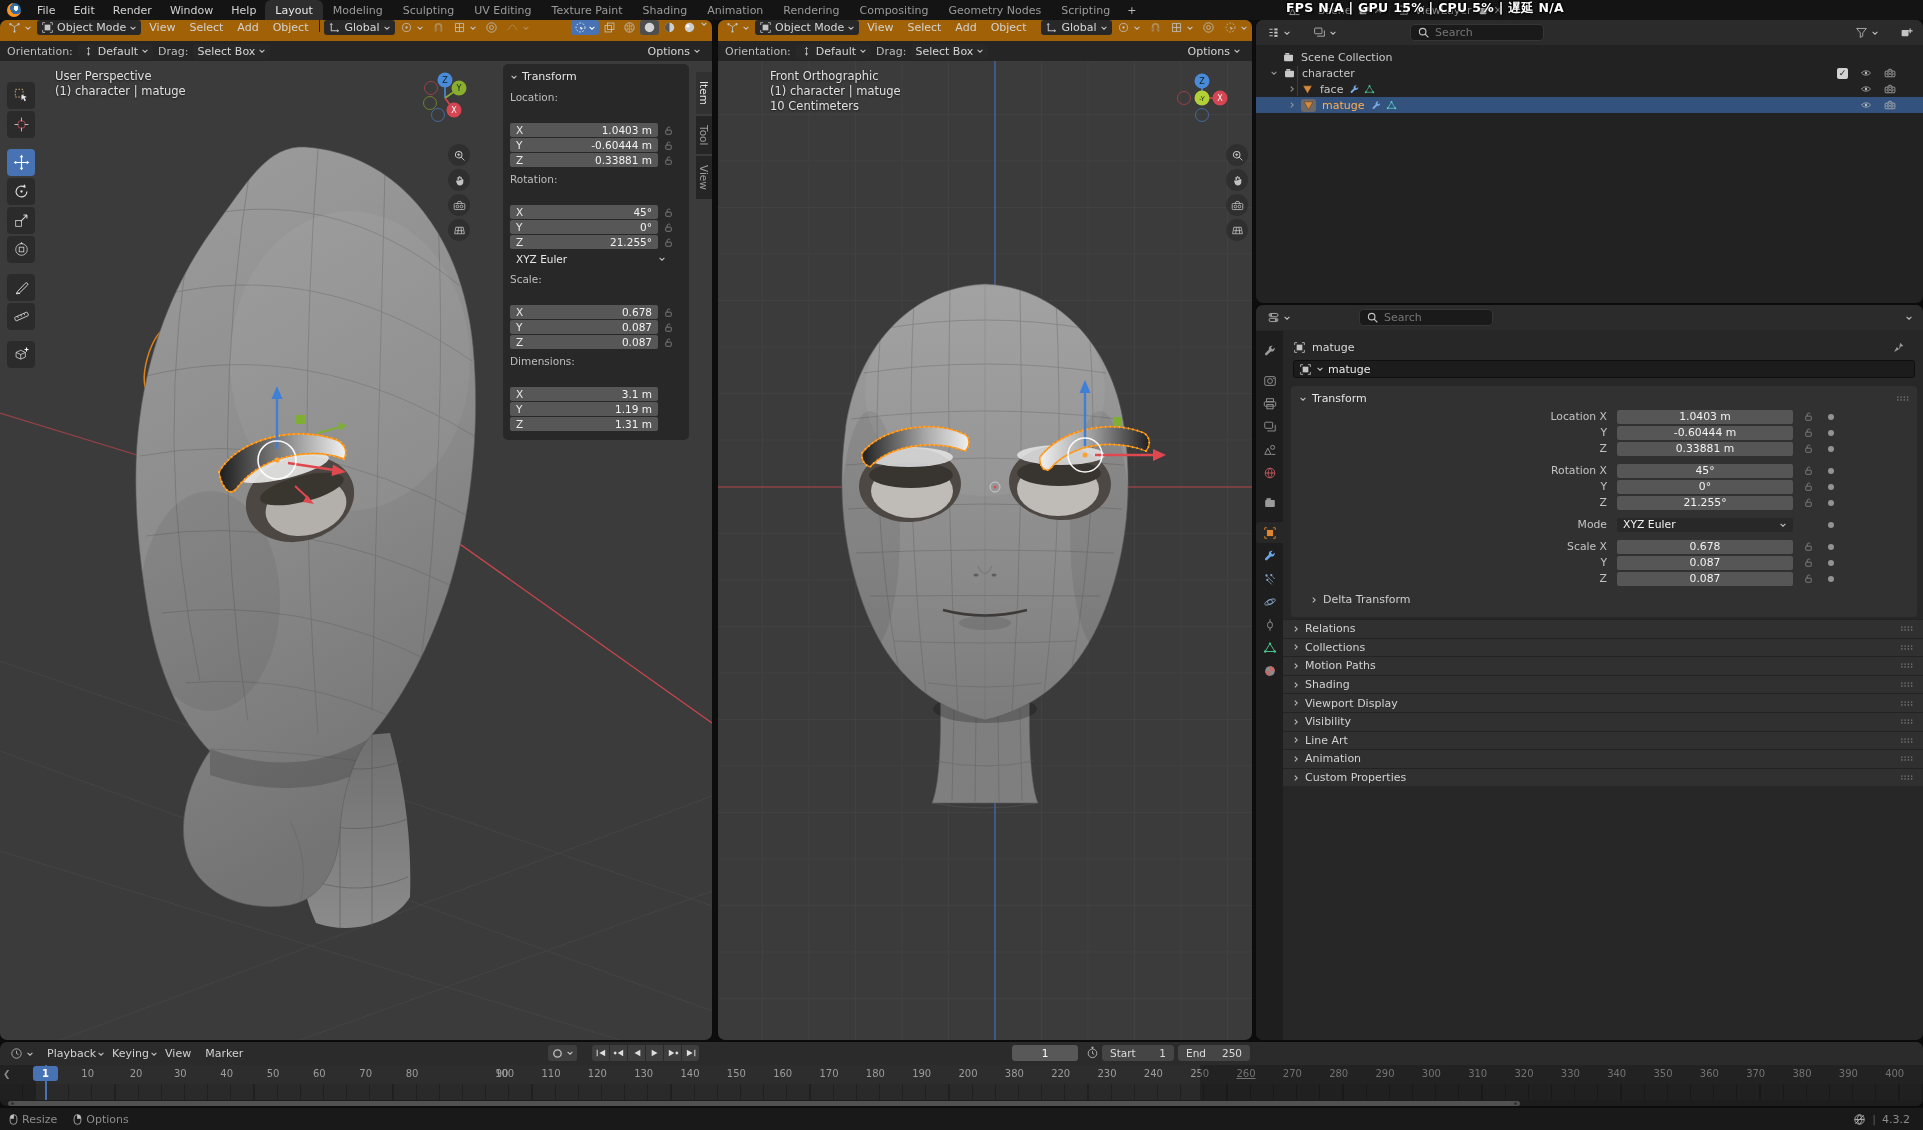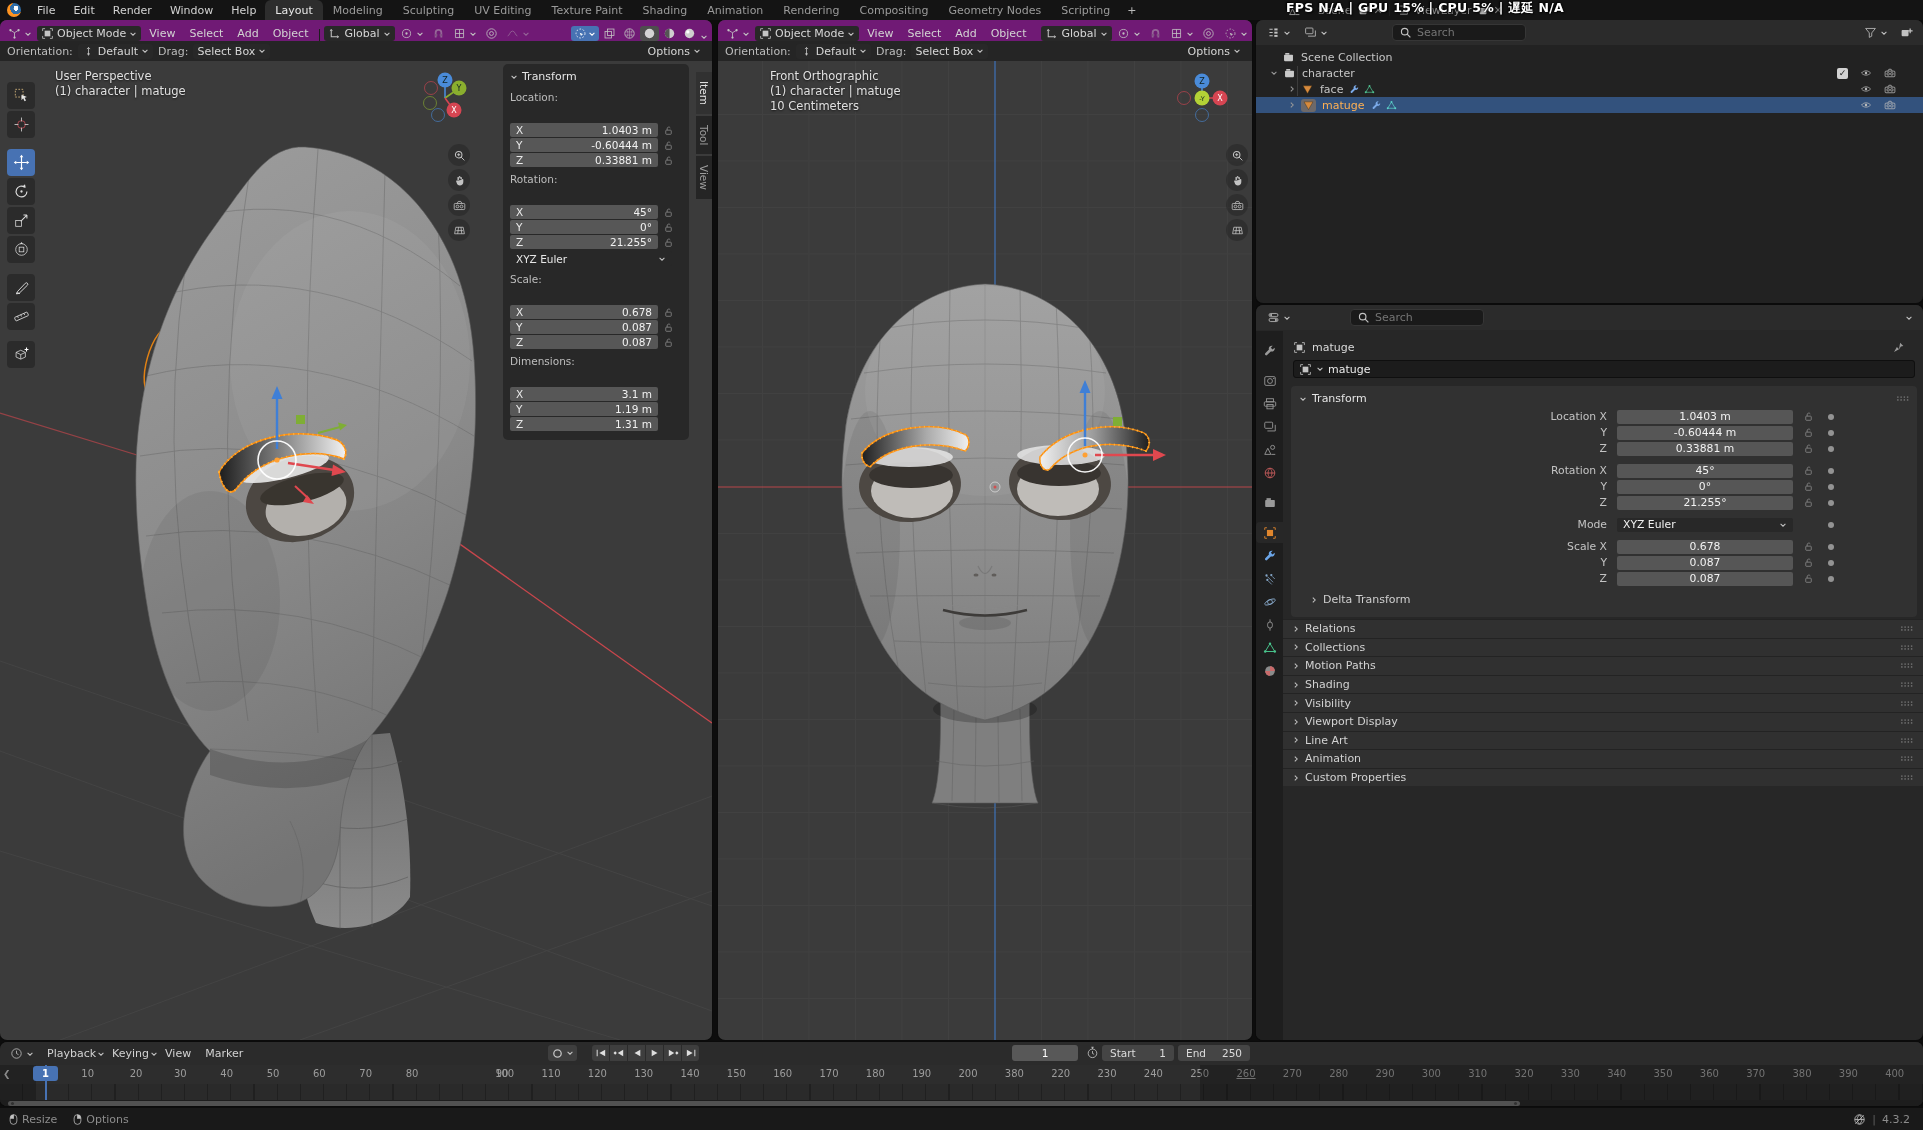--- a/index.html
+++ b/index.html
@@ -11,21 +11,21 @@
   #topbar{position:absolute;left:0;top:0;width:100%;height:20px;background:#141414;display:flex;align-items:center;z-index:8}
   .logo{width:14px;height:14px;border-radius:50%;margin:0 7px 0 7px;background:radial-gradient(circle at 64% 38%,#ffffff 0 19%,#2f6ea8 20% 46%,#ff9421 47% 100%);flex:0 0 auto}
   #topbar .menu{padding:1px 9px;color:#d2d2d2;border-radius:3px}
   .tabs{display:flex;align-items:stretch;height:20px}
   .tab{display:flex;align-items:center;padding:0 10px;color:#9b9b9b;border-radius:6px 6px 0 0;white-space:nowrap}
   .tab.active{background:#2d2d2d;color:#e8e8e8}
   #scene-widgets{position:absolute;left:1288px;top:2px;height:16px;display:flex;align-items:center;gap:3px;color:#9f9f9f;opacity:.9}
   #scene-widgets .wtxt{padding:0 3px}
   #stats-overlay{position:absolute;left:1286px;top:0;font-size:12.5px;font-weight:bold;color:#fff;letter-spacing:.3px;z-index:9;pointer-events:none;text-shadow:1px 1px 2px #000,-1px -1px 2px #000}
   
-  .vp-head{position:absolute;left:0;top:0;right:0;height:21px;background:#701a75;display:flex;align-items:flex-end;gap:1px;padding:0 4px;z-index:4}
+  .vp-head{position:absolute;left:0;top:0;right:0;height:21px;background:#a16207;display:flex;align-items:flex-start;gap:1px;padding:0 4px;z-index:4}
   .vp-tools{position:absolute;left:0;top:21px;right:0;height:20px;background:#252525;display:flex;align-items:center;gap:5px;padding:0 7px;z-index:4;color:#bdbdbd}
   .hbtn{display:inline-flex;align-items:center;gap:3px;padding:1px 4px;border-radius:3px;color:#d6d6d6;white-space:nowrap}
   .hbtn.dd{background:#282828}
   .menu{padding:1px 7px;color:#d2d2d2;white-space:nowrap}
   .vpmenus{display:inline-flex}
   .sep{width:1px;height:12px;background:#1e1e1e;margin:0 3px}
   .spacer{flex:1}
   .ic{display:inline-flex;align-items:center;justify-content:center;color:#c2c2c2}
   .ic svg{width:13px;height:13px;display:block}
   .chev svg{width:8px;height:8px}
@@ -64,21 +64,21 @@
   .np-field .axis{width:13px;color:#eaeaea}
   .np-field .val{flex:1;text-align:right}
   .np-lock{color:#9a9a9a;display:inline-flex}
   .np-lock svg{width:11px;height:11px}
   .np-dd{height:15px;background:#282828;border-radius:2px;display:flex;align-items:center;padding:0 6px;color:#e6e6e6;margin:2px 0;width:162px}
   #vpl-sidetabs{position:absolute;right:0;top:52px;display:flex;flex-direction:column;gap:2px;z-index:3}
   .sidetab{writing-mode:vertical-rl;padding:9px 2px;background:rgba(34,34,34,.85);color:#9c9c9c;border-radius:0 0 0 0;font-size:10.5px;text-align:center}
   .sidetab.active{background:rgba(48,48,48,.95);color:#e5e5e5}
   
   #outliner{left:1256px;top:20px;width:667px;height:283px;background:#222222}
-  .ed-head{height:25px;background:#2b2b2b;display:flex;align-items:center;gap:5px;padding:0 7px}
+  .ed-head{height:25px;background:#2b2b2b;display:flex;align-items:center;gap:14px;padding:0 7px}
   .searchbox{display:flex;align-items:center;gap:5px;background:#1a1a1a;border:1px solid #363636;border-radius:4px;height:17px;padding:0 6px;width:134px}
   .searchbox input{background:none;border:none;outline:none;color:#d8d8d8;font:inherit;width:100%;padding:0}
   .searchbox input::placeholder{color:#757575}
   #ol-body{position:relative;padding-top:4px}
   .ol-row{position:relative;height:16px;display:flex;align-items:center;gap:4px;color:#c6c6c6}
   .ol-row .label{padding:0 2px}
   .ol-row.sel{background:#33527d}
   .ol-row.sel .label{color:#ffb053}
   .expander{width:11px;display:inline-flex;justify-content:center;color:#999}
   .tgl{position:absolute;color:#bcbcbc;display:inline-flex}
@@ -1697,21 +1697,21 @@
                 </g>
               </svg>
             </span>
           </div>
           <div class="secrow">
             <span class="ic chev chev-r">
               <svg viewBox="0 0 10 10">
                 <path d="M2 3.5l3 3 3-3" fill="none" stroke="currentColor" stroke-width="1.3"></path>
               </svg>
             </span>
-            <span>Visibility</span>
+            <span>Viewport Display</span>
             <span class="grip ic">
               <svg viewBox="0 0 14 7" width="14" height="7">
                 <g fill="currentColor">
                   <circle cx="2" cy="2" r=".9"></circle>
                   <circle cx="5.5" cy="2" r=".9"></circle>
                   <circle cx="9" cy="2" r=".9"></circle>
                   <circle cx="12.5" cy="2" r=".9"></circle>
                   <circle cx="2" cy="5" r=".9"></circle>
                   <circle cx="5.5" cy="5" r=".9"></circle>
                   <circle cx="9" cy="5" r=".9"></circle>
@@ -1719,21 +1719,21 @@
                 </g>
               </svg>
             </span>
           </div>
           <div class="secrow">
             <span class="ic chev chev-r">
               <svg viewBox="0 0 10 10">
                 <path d="M2 3.5l3 3 3-3" fill="none" stroke="currentColor" stroke-width="1.3"></path>
               </svg>
             </span>
-            <span>Viewport Display</span>
+            <span>Visibility</span>
             <span class="grip ic">
               <svg viewBox="0 0 14 7" width="14" height="7">
                 <g fill="currentColor">
                   <circle cx="2" cy="2" r=".9"></circle>
                   <circle cx="5.5" cy="2" r=".9"></circle>
                   <circle cx="9" cy="2" r=".9"></circle>
                   <circle cx="12.5" cy="2" r=".9"></circle>
                   <circle cx="2" cy="5" r=".9"></circle>
                   <circle cx="5.5" cy="5" r=".9"></circle>
                   <circle cx="9" cy="5" r=".9"></circle>

